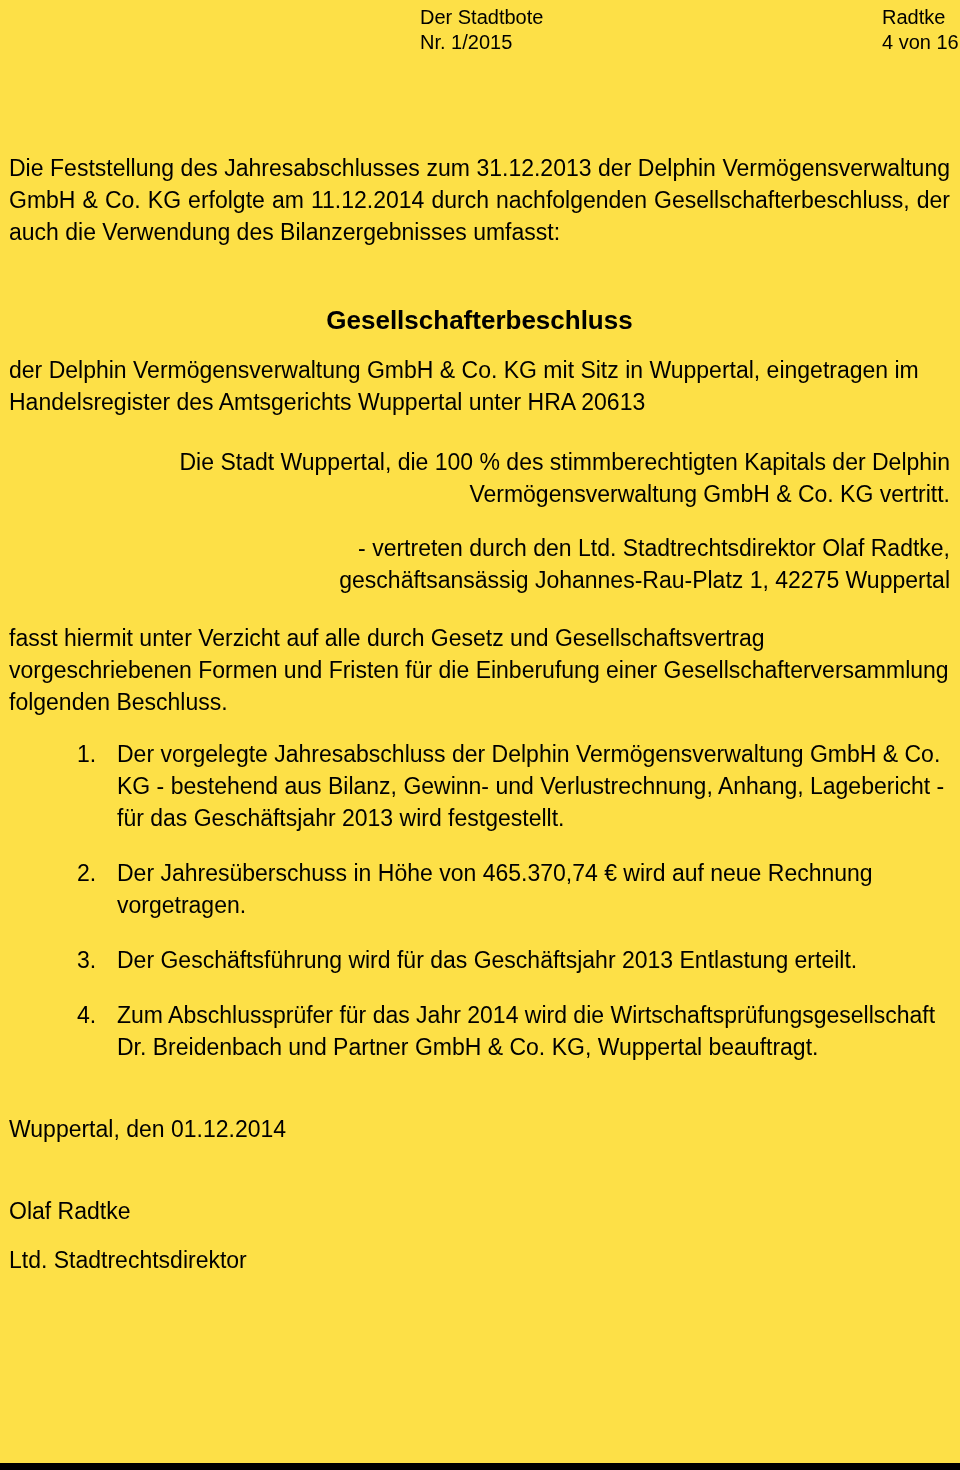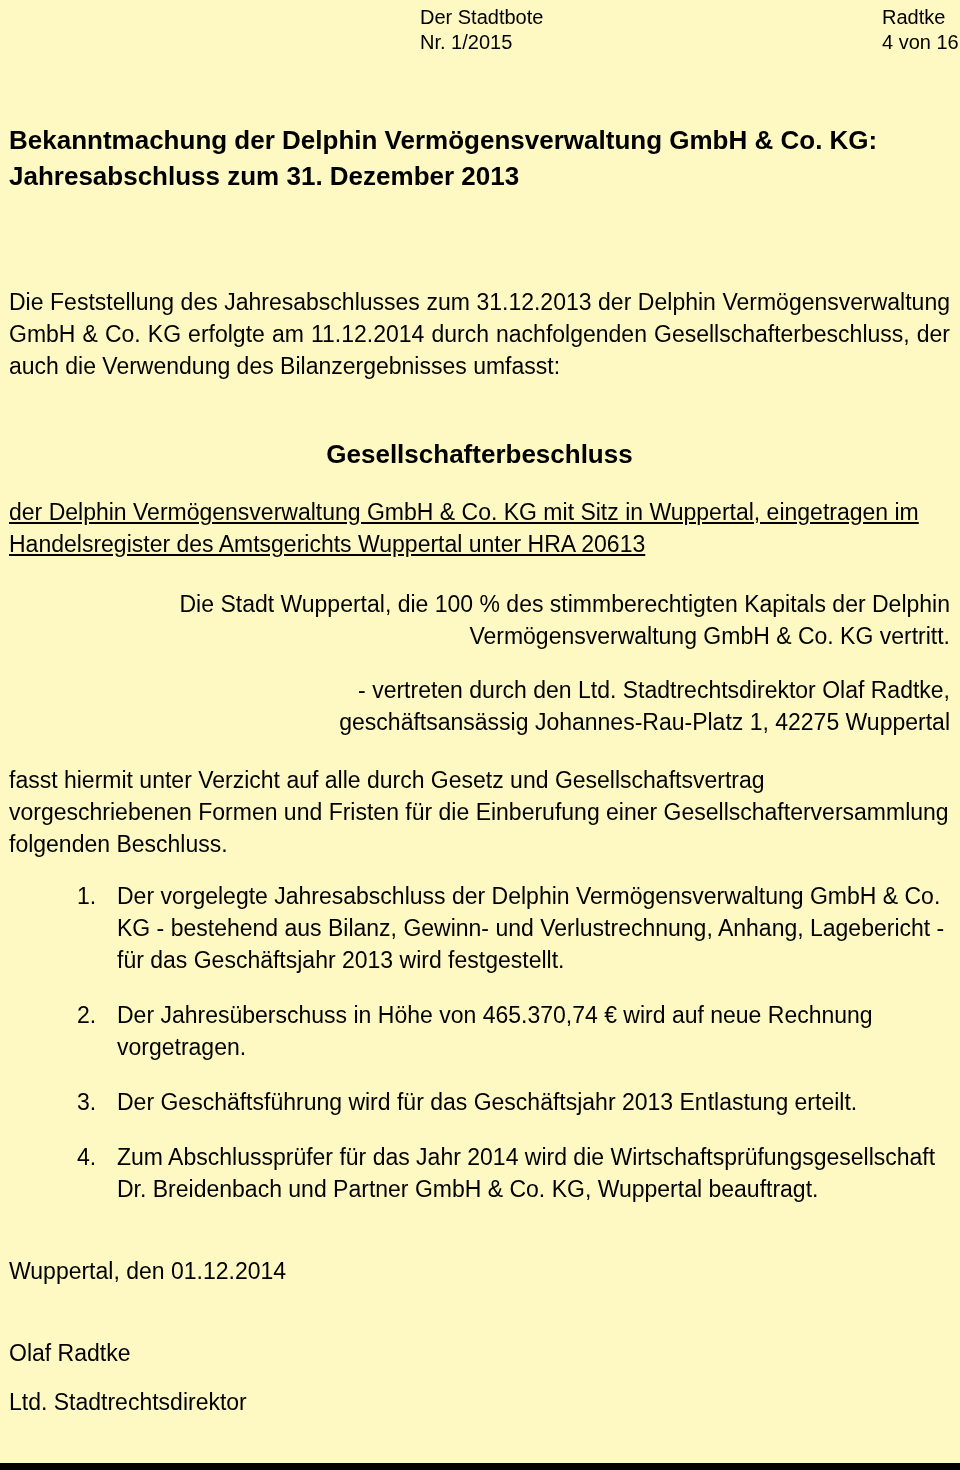--- a/index.html
+++ b/index.html
@@ -14,21 +14,21 @@
     overflow: hidden;
     color: #000000;
     font-family: "Liberation Sans", sans-serif;
     font-size: 23px;
     line-height: 32px;
   }
   .page {
     position: relative;
     width: 960px;
     height: 1470px;
-    background: #fef9c3;
+    background: #fde047;
   }
   .header {
     position: relative;
     height: 55px;
     padding-top: 5px;
     font-size: 20px;
     line-height: 25px;
   }
   .header-pub  { position: absolute; left: 420px; top: 5px; }
   .header-page { position: absolute; left: 882px; top: 5px; }
@@ -47,21 +47,21 @@
     text-align: justify;
     hyphens: manual;
   }
   .section-heading {
     margin: 54px 0 0 0;
     font-size: 26px;
     line-height: 36px;
     font-weight: bold;
     text-align: center;
   }
-  .company-para     { margin-top: 24px; text-decoration: underline; }
+  .company-para     { margin-top: 16px; }
   .shareholder-para { margin-top: 28px; text-align: right; }
   .representative {
     margin-top: 22px;
     margin-left: 150px;
     text-align: right;
   }
   .preamble {
     margin-top: 26px;
     hyphens: manual;
   }
@@ -106,24 +106,20 @@
       <div>Nr. 1/2015</div>
     </div>
     <div class="header-page">
       <div>Radtke</div>
       <div>4 von 16</div>
     </div>
   </div>
 
   <div class="content">
 
-    <h1 class="title">
-      <div>Bekanntmachung der Delphin Vermögensverwaltung GmbH &amp; Co. KG:</div>
-      <div>Jahresabschluss zum 31. Dezember 2013</div>
-    </h1>
 
     <p class="intro">Die Feststellung des Jahresabschlusses zum 31.12.2013 der Delphin Vermögens­verwaltung GmbH &amp; Co. KG erfolgte am 11.12.2014 durch nachfolgenden Gesellschafterbeschluss, der auch die Verwendung des Bilanzergebnisses umfasst:</p>
 
     <h2 class="section-heading">Gesellschafterbeschluss</h2>
 
     <p class="company-para">der Delphin Vermögensverwaltung GmbH &amp; Co. KG mit Sitz in Wuppertal, eingetragen im Handelsregister des Amtsgerichts Wuppertal unter HRA 20613</p>
 
     <p class="shareholder-para">Die Stadt Wuppertal, die 100 % des stimmberechtigten Kapitals der Delphin Vermögensverwaltung GmbH &amp; Co. KG vertritt.</p>
 
     <div class="representative">

